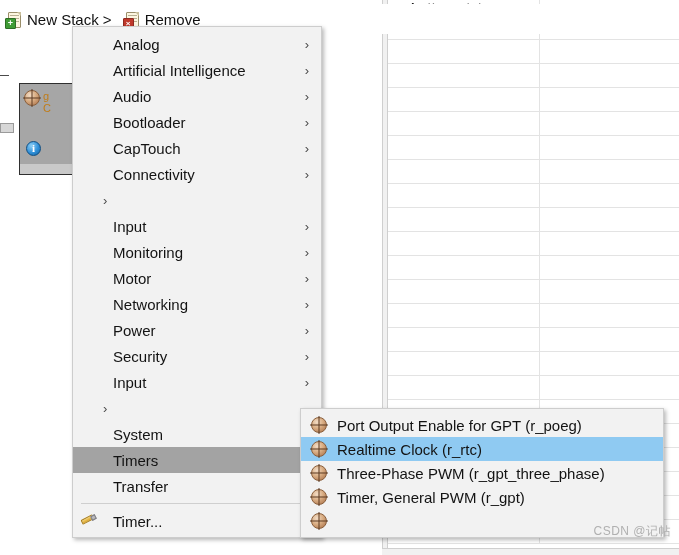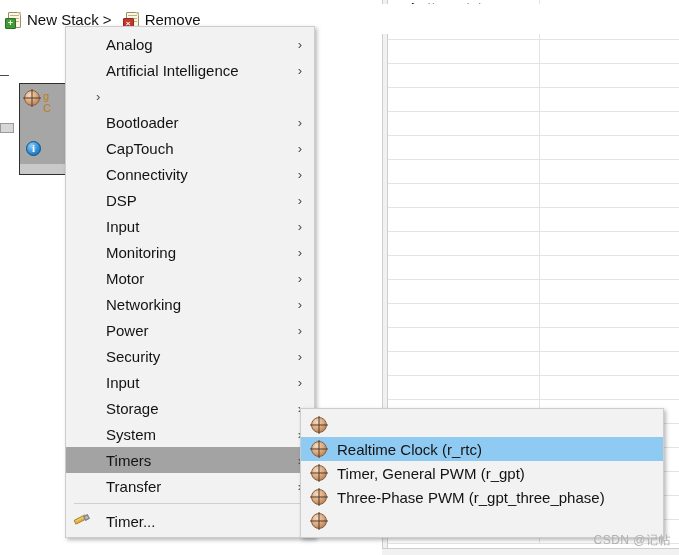--- a/index.html
+++ b/index.html
@@ -231,21 +231,21 @@
     background:#ffffff;
   }
   .grid-hbar{
     position:absolute; left:382px; top:548px; width:297px; height:7px;
     background:#f1f1f1; border-top:1px solid #cfcfcf; box-sizing:border-box;
   }
 
   
   .menu{
     position:absolute;
-    left:65px; top:26px;
+    left:72px; top:26px;
     width:250px;
     background:#f2f2f2;
     border:1px solid #cdcdcd;
     box-shadow:2px 2px 4px rgba(0,0,0,0.28);
     box-sizing:border-box;
     padding:4px 0 3px 0;
     z-index:40;
   }
   .menu-item{
     position:relative;
@@ -319,21 +319,21 @@
     width:36px; display:flex; align-items:center; justify-content:center;
     flex:0 0 auto;
   }
   .submenu-item .si-label{
     font-size:15px; color:#131313;
   }
 
   
   .watermark{
     position:absolute;
-    right:8px; bottom:6px;
+    right:8px; bottom:15px;
     font-size:12px;
     color:#b0b0b0;
     letter-spacing:0.5px;
     z-index:60;
     pointer-events:none;
   }
 
   
   .canvas-top-line{
     position:absolute; left:0; top:30px; width:380px; height:1px; background:#d0d0d0;
@@ -500,40 +500,40 @@
           <span class="mi-label">Analog</span>
           <span class="mi-arrow">›</span>
         </div>
         <div class="menu-item">
           <span class="mi-icon"></span>
           <span class="mi-label">Artificial Intelligence</span>
           <span class="mi-arrow">›</span>
         </div>
         <div class="menu-item">
           <span class="mi-icon"></span>
+          <span class="mi-label">Audio</span>
           <span class="mi-arrow">›</span>
         </div>
         <div class="menu-item">
           <span class="mi-icon"></span>
           <span class="mi-label">Bootloader</span>
           <span class="mi-arrow">›</span>
         </div>
         <div class="menu-item">
           <span class="mi-icon"></span>
           <span class="mi-label">CapTouch</span>
           <span class="mi-arrow">›</span>
         </div>
         <div class="menu-item">
           <span class="mi-icon"></span>
           <span class="mi-label">Connectivity</span>
           <span class="mi-arrow">›</span>
         </div>
         <div class="menu-item">
           <span class="mi-icon"></span>
-          <span class="mi-label">DSP</span>
           <span class="mi-arrow">›</span>
         </div>
         <div class="menu-item">
           <span class="mi-icon"></span>
           <span class="mi-label">Input</span>
           <span class="mi-arrow">›</span>
         </div>
         <div class="menu-item">
           <span class="mi-icon"></span>
           <span class="mi-label">Monitoring</span>
@@ -559,21 +559,20 @@
           <span class="mi-label">Security</span>
           <span class="mi-arrow">›</span>
         </div>
         <div class="menu-item">
           <span class="mi-icon"></span>
           <span class="mi-label">Input</span>
           <span class="mi-arrow">›</span>
         </div>
         <div class="menu-item">
           <span class="mi-icon"></span>
-          <span class="mi-label">Storage</span>
           <span class="mi-arrow">›</span>
         </div>
         <div class="menu-item">
           <span class="mi-icon"></span>
           <span class="mi-label">System</span>
           <span class="mi-arrow">›</span>
         </div>
         <div class="menu-item selected">
           <span class="mi-icon"></span>
           <span class="mi-label">Timers</span>
@@ -593,38 +592,39 @@
       <span class="mi-label">Timer...</span>
     </div>
   </div>
 
   <div class="submenu">
     <div id="submenu-items">
         <div class="submenu-item">
           <span class="si-icon">
             <span class="icon-module"></span>
           </span>
+          <span class="si-label">Port Output Enable for GPT (r_poeg)</span>
         </div>
         <div class="submenu-item selected">
           <span class="si-icon">
             <span class="icon-module"></span>
           </span>
           <span class="si-label">Realtime Clock (r_rtc)</span>
         </div>
         <div class="submenu-item">
           <span class="si-icon">
             <span class="icon-module"></span>
           </span>
-          <span class="si-label">Timer, General PWM (r_gpt)</span>
+          <span class="si-label">Three-Phase PWM (r_gpt_three_phase)</span>
         </div>
         <div class="submenu-item">
           <span class="si-icon">
             <span class="icon-module"></span>
           </span>
-          <span class="si-label">Three-Phase PWM (r_gpt_three_phase)</span>
+          <span class="si-label">Timer, General PWM (r_gpt)</span>
         </div>
         <div class="submenu-item">
           <span class="si-icon">
             <span class="icon-module"></span>
           </span>
         </div>
       </div>
   </div>
 
   <div class="watermark">CSDN @记帖</div>

